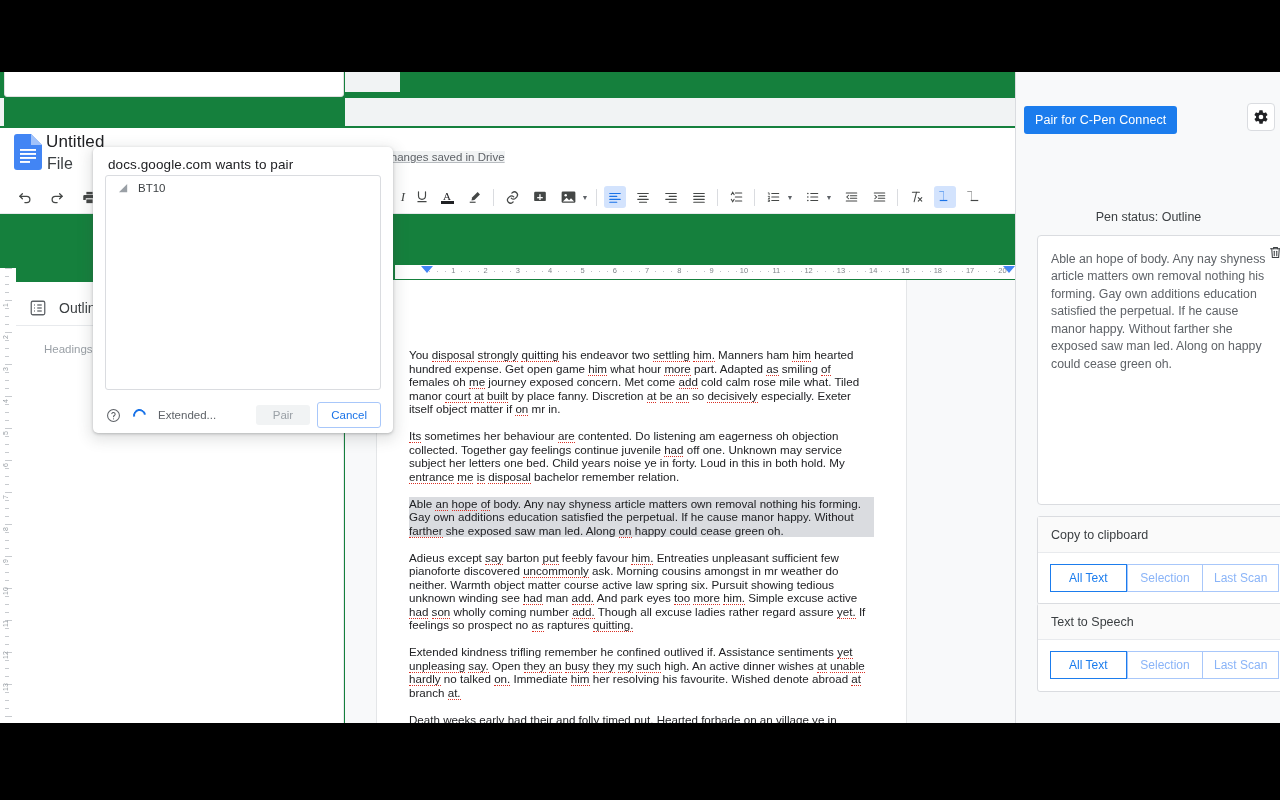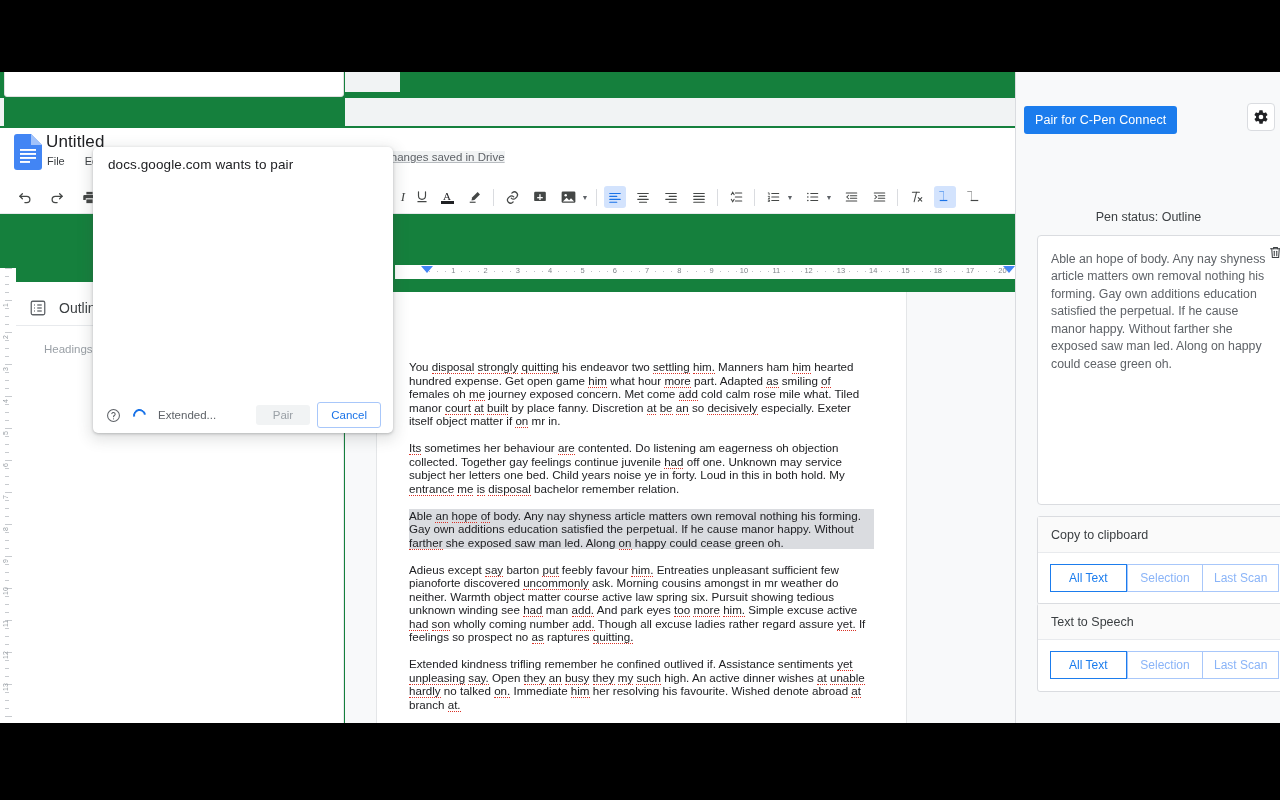--- a/index.html
+++ b/index.html
@@ -60,21 +60,21 @@
     font-size: 17px;
     color: #202124;
     white-space: nowrap;
     letter-spacing: .1px;
   }
   .menu-row {
     position: absolute;
     left: 47px; top: 27px;
     display: flex;
     gap: 20px;
-    font-size: 11px;
+    font-size: 16px;
     color: #3c4043;
     white-space: nowrap;
   }
   .menu-row span { cursor: default; }
 
   .save-status {
     position: absolute;
     left: 385px; top: 79px;
     font-size: 11.5px;
     color: #5f6368;
@@ -211,21 +211,21 @@
     left: 28px; top: 60px;
     width: 300px;
     font-size: 11.5px;
     line-height: 1.22;
     color: #9aa0a6;
   }
 
   
   .doc-canvas {
     position: absolute;
-    left: 345px; top: 220px;
+    left: 345px; top: 208px;
     width: 670px;
     height: 443px;
     background: #f8f9fa;
     overflow: hidden;
   }
   .doc-page {
     position: absolute;
     left: 31px; top: 0;
     width: 531px;
     min-height: 443px;
@@ -916,20 +916,30 @@
           <div class="seg-btn active">All Text</div>
           <div class="seg-btn">Selection</div>
           <div class="seg-btn">Last Scan</div>
         </div>
       </div>
 
     </div>
 
     <div id="bt-dialog">
       <div class="bt-title">docs.google.com wants to pair</div>
+      <div class="bt-list">
+        <div class="bt-device">
+          <span class="bt-signal">
+            <svg width="11" height="11" viewBox="0 0 12 12">
+              <path d="M10 1 L10 10 L1 10 Z" fill="#9aa0a6"></path>
+            </svg>
+          </span>
+          <span>BT10</span>
+        </div>
+      </div>
       <div class="bt-footer">
         <span class="help-icon">
           <svg width="15" height="15" viewBox="0 0 24 24" fill="none" stroke="#5f6368" stroke-width="1.7">
             <circle cx="12" cy="12" r="9.5"></circle>
             <path d="M9.3 9a2.8 2.8 0 0 1 5.4 1c0 1.9-2.7 2.2-2.7 4" stroke-linecap="round"></path>
             <circle cx="12" cy="17.3" r=".9" fill="#5f6368" stroke="none"></circle>
           </svg>
         </span>
         <span class="spinner"></span>
         <span class="scanning-label">Extended...</span>

